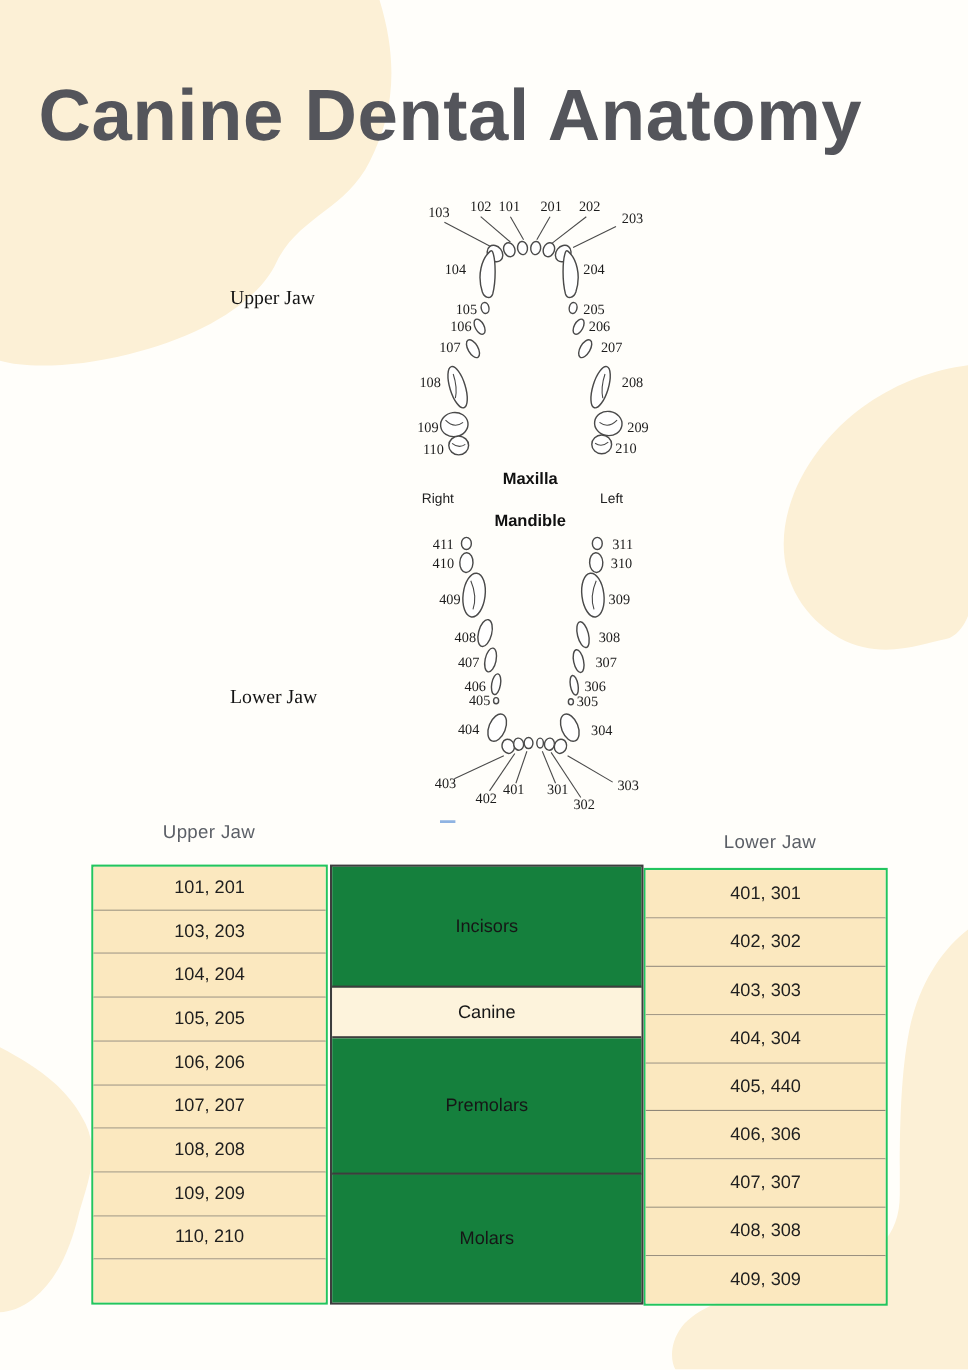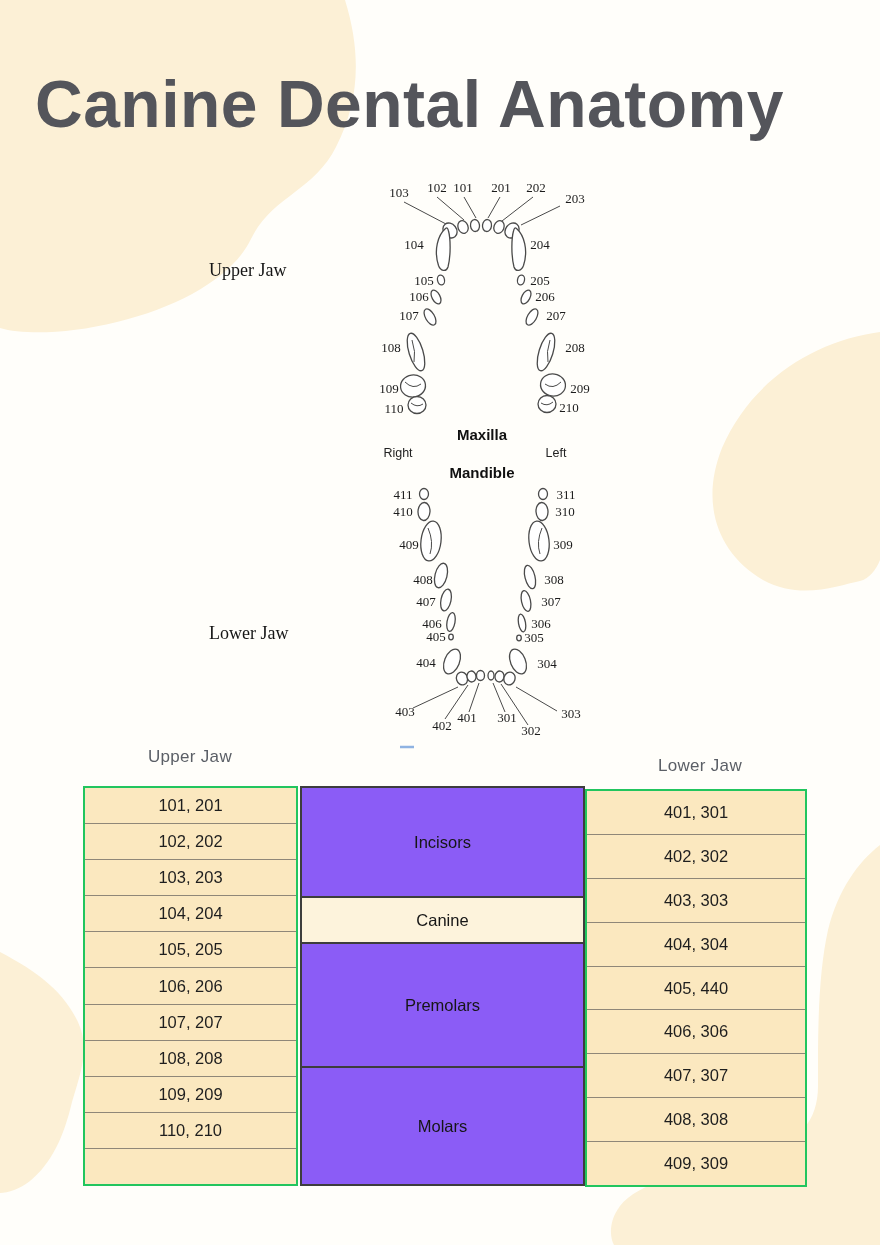--- a/index.html
+++ b/index.html
@@ -65,21 +65,21 @@
   }
   .num-table .cell:last-child { border-bottom: none; }
 
   .cat-table {
     position: absolute; left: 300px; top: 786px; width: 285px; height: 400px;
     z-index: 3; display: flex; flex-direction: column;
     border: 2px solid #3d3d3d; background: #ffffff;
   }
   .cat {
     display: flex; align-items: center; justify-content: center;
-    font-size: 16.5px; color: #161616; background: #8b5cf6;
+    font-size: 16.5px; color: #161616; background: #15803d;
     border-bottom: 2px solid #3d3d3d;
   }
   .cat:last-child { border-bottom: none; }
   .cat.incisors  { height: 110px; }
   .cat.canine    { height: 46px; background: #fdf3dc; }
   .cat.premolars { height: 124px; }
   .cat.molars    { flex: 1; }
 </style>
 </head>
 <body>
@@ -299,21 +299,20 @@
   </g>
 
   <line class="blue-dash" x1="400" y1="747" x2="414" y2="747"></line>
 </svg>
 
 <div class="tbl-header upper">Upper Jaw</div>
 <div class="tbl-header lower">Lower Jaw</div>
 
 <div class="num-table left">
   <div class="cell">101, 201</div>
-  <div class="cell">102, 202</div>
   <div class="cell">103, 203</div>
   <div class="cell">104, 204</div>
   <div class="cell">105, 205</div>
   <div class="cell">106, 206</div>
   <div class="cell">107, 207</div>
   <div class="cell">108, 208</div>
   <div class="cell">109, 209</div>
   <div class="cell">110, 210</div>
   <div class="cell"></div>
 </div>

